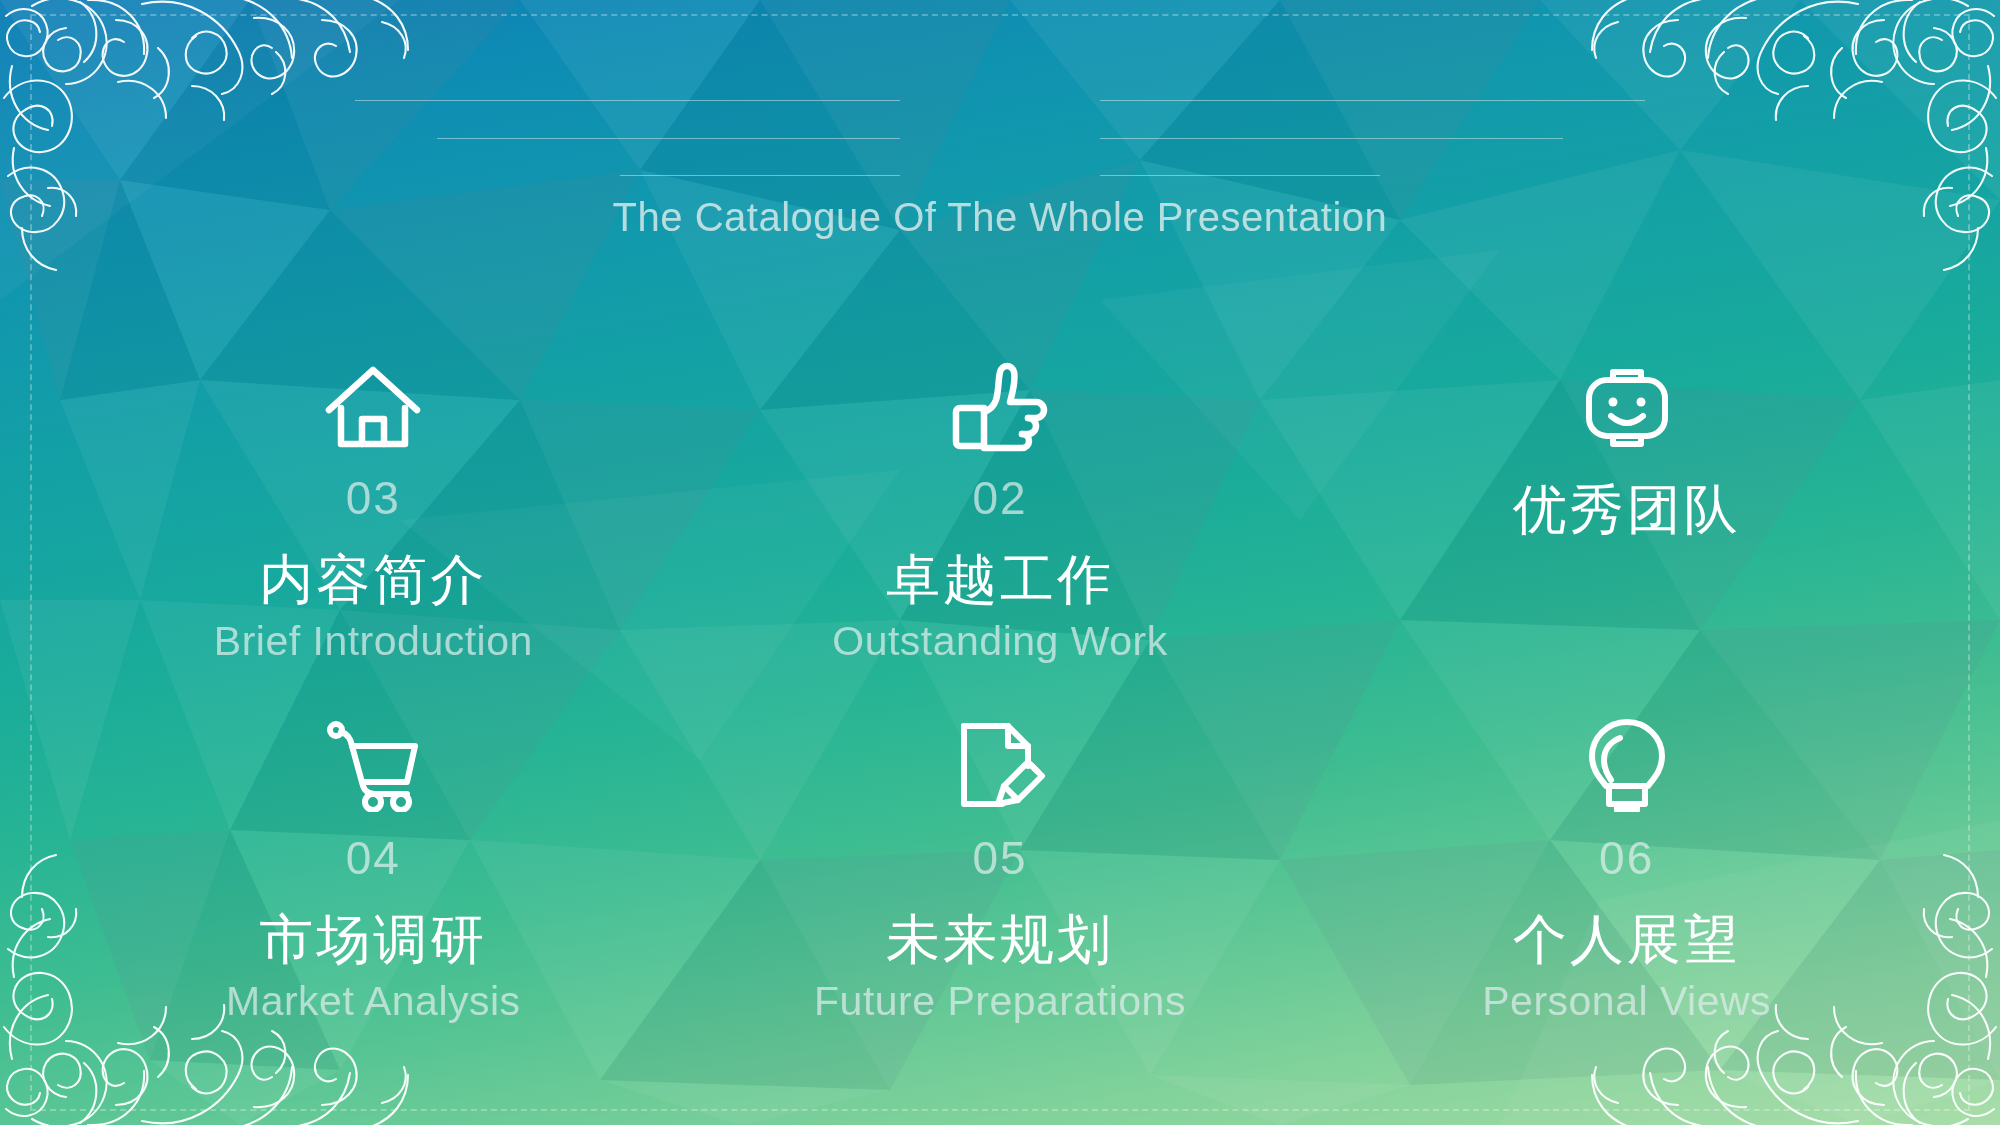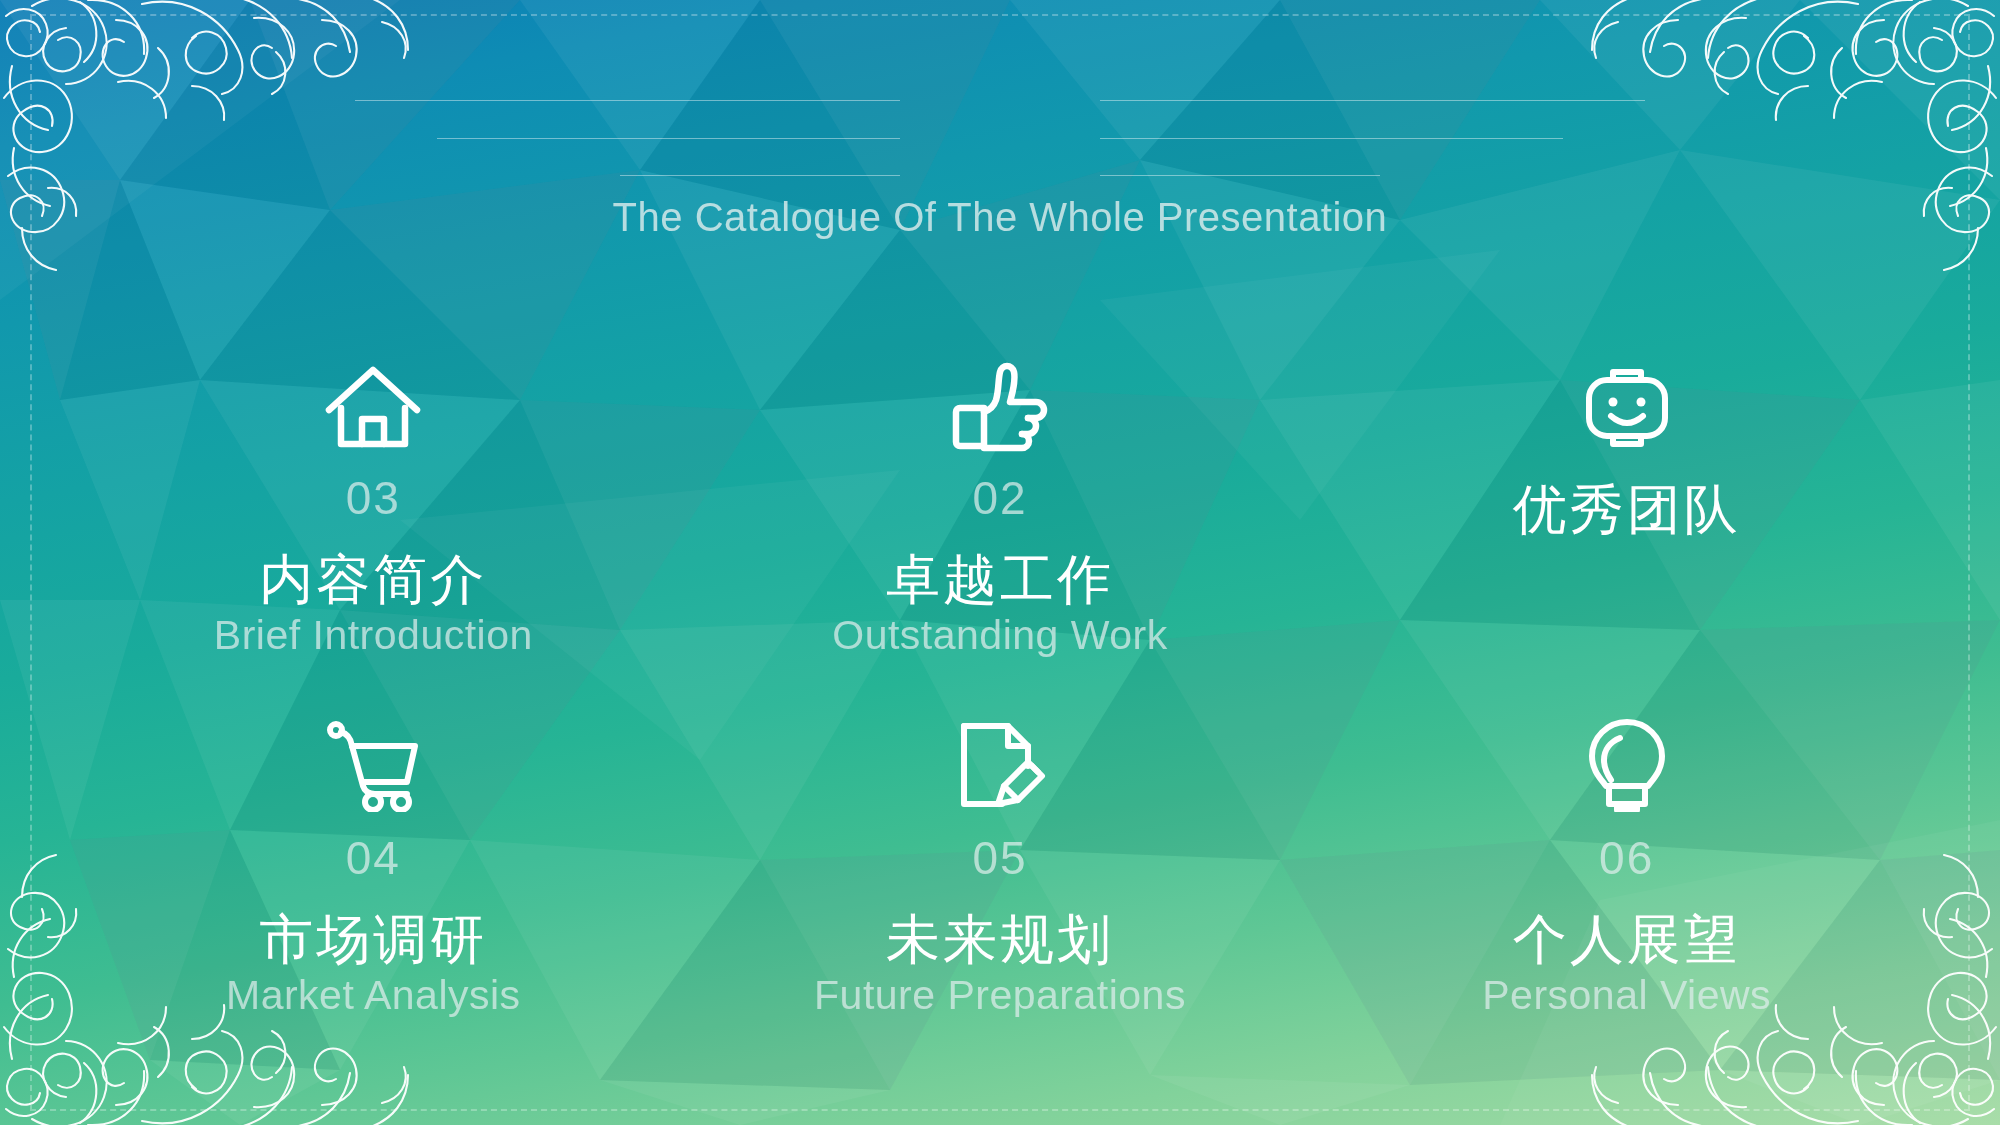--- a/index.html
+++ b/index.html
@@ -128,21 +128,21 @@
   }
   .cn {
     margin-top: 26px;
     font-size: 54px;
     line-height: 62px;
     font-weight: 400;
     color: #ffffff;
     letter-spacing: 3px;
   }
   .en {
-    margin-top: 0;
+    margin-top: 6px;
     font-size: 41px;
     line-height: 50px;
     font-weight: 400;
     color: rgba(223,237,236,0.72);
     letter-spacing: .5px;
   }
 </style>
 </head>
 <body>
 

